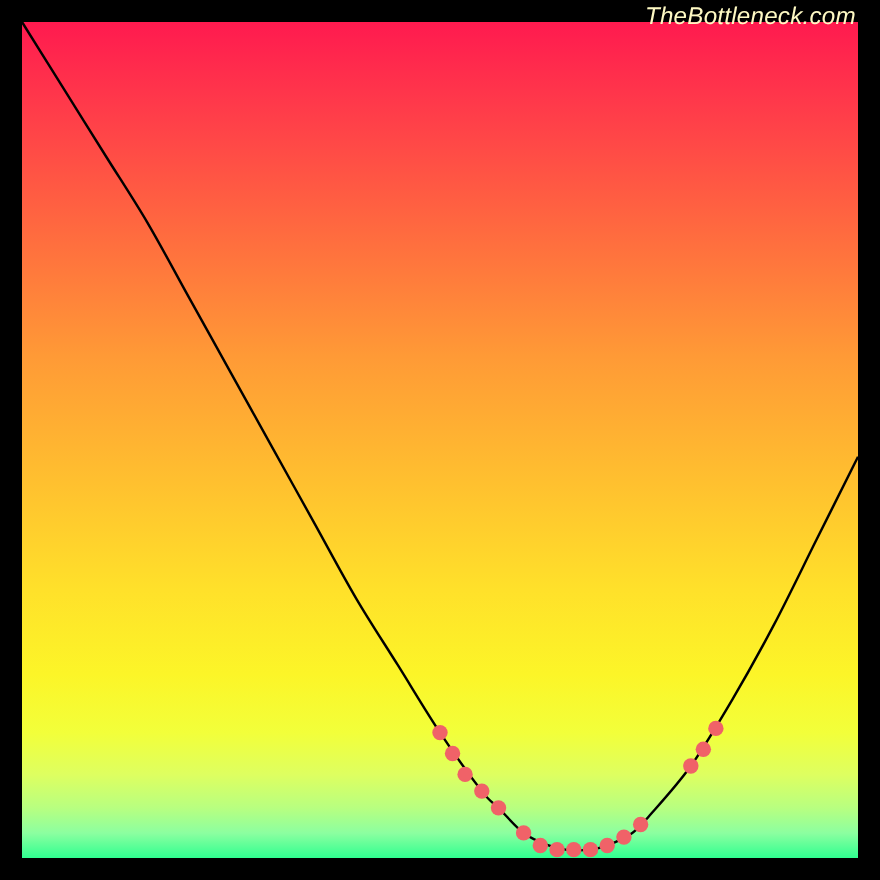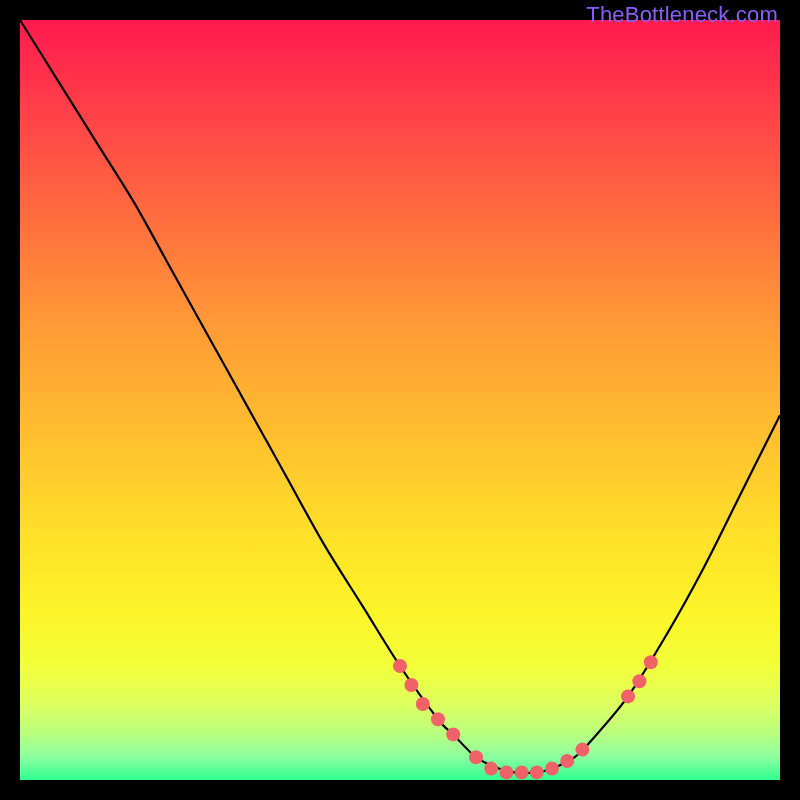--- a/index.html
+++ b/index.html
@@ -38,25 +38,26 @@
       #deff60 90%,
       #b8ff80 94%,
       #8cffa0 97%,
       #30ff90 100%
     );
   }
   .branding {
     position: absolute;
     top: 2px;
     right: 22px;
-    color: #8b5cf6;
+    color: #fef9c3;
     font-size: 22px;
     font-weight: 500;
     letter-spacing: 0.2px;
     user-select: none;
+    font-style: italic;
   }
   svg.curve {
     position: absolute;
     left: 0;
     top: 0;
     width: 760px;
     height: 760px;
     overflow: visible;
   }
 </style>

